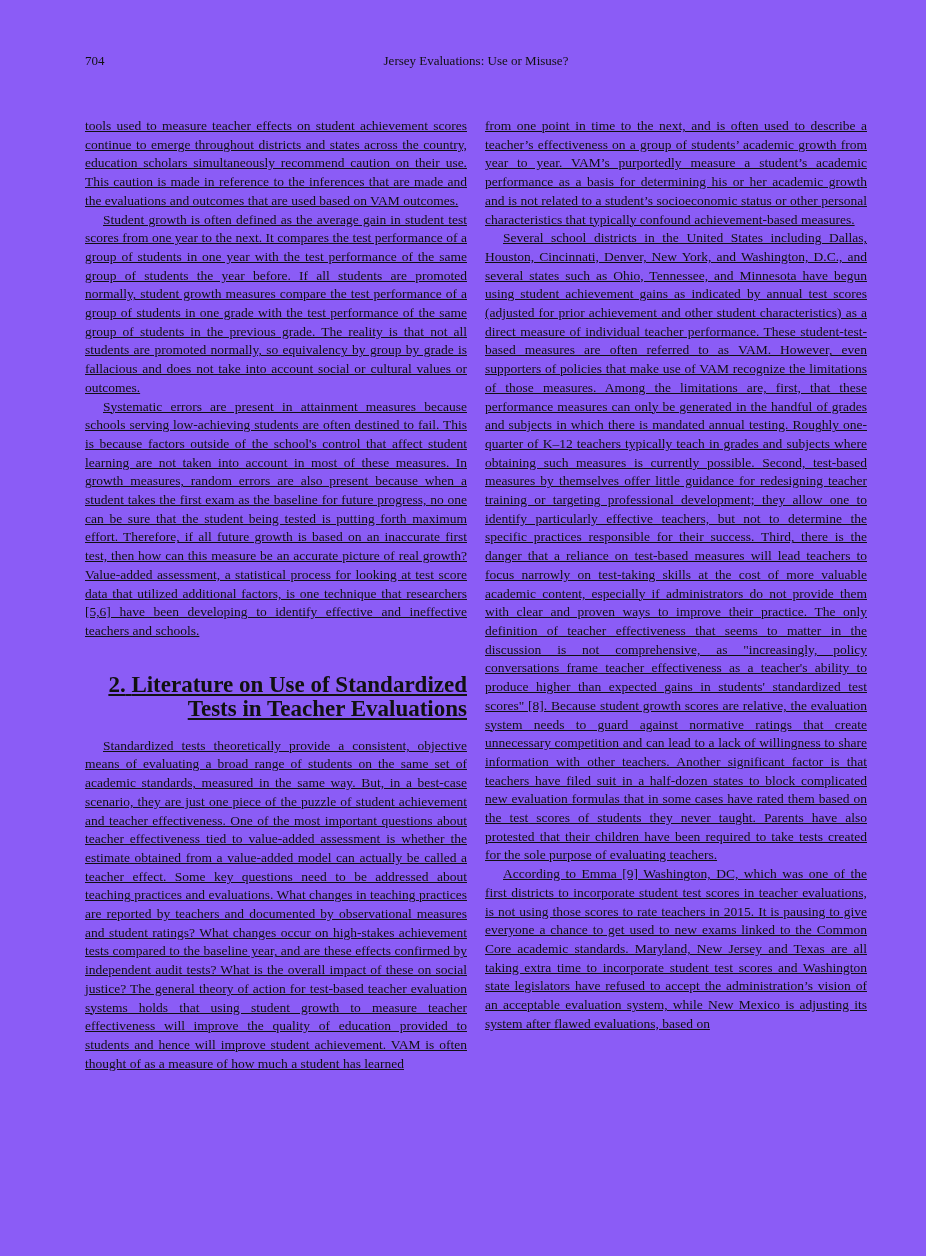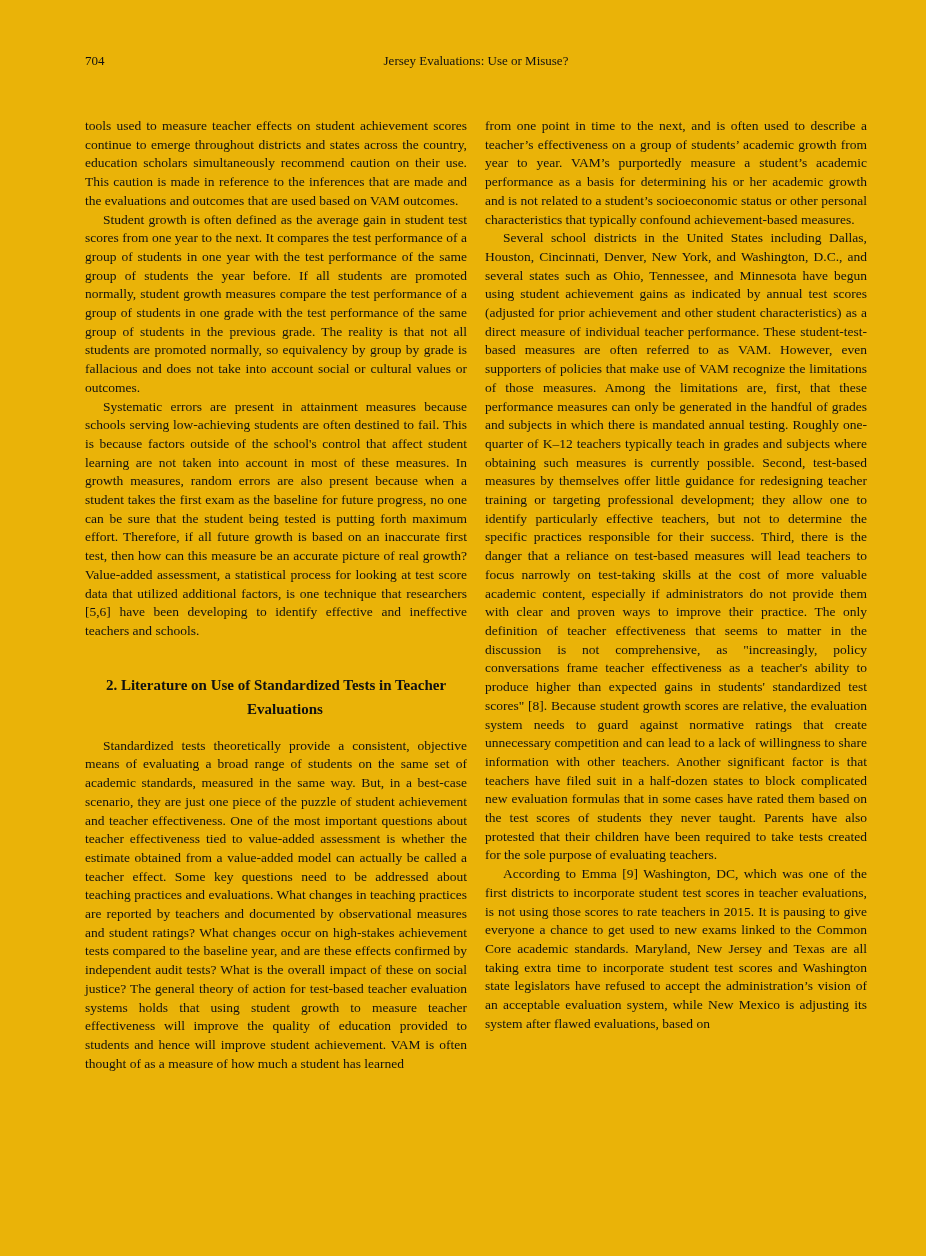--- a/index.html
+++ b/index.html
@@ -4,21 +4,21 @@
 <style>
   html, body {
     margin: 0;
     padding: 0;
     background: #ffffff;
   }
   .page {
     position: relative;
     width: 926px;
     height: 1256px;
-    background: #eab308;
+    background: #8b5cf6;
     color: #111111;
     font-family: "Liberation Serif", "DejaVu Serif", serif;
     box-sizing: border-box;
     padding: 52px 59px 0 85px;
     overflow: hidden;
   }
   .page-header {
     position: relative;
     width: 782px;
     height: 17px;
@@ -38,36 +38,37 @@
     margin-top: 48px;
     width: 782px;
     display: flex;
     justify-content: space-between;
   }
   .column {
     width: 382px;
     font-size: 13.5px;
     line-height: 18.7px;
     text-align: justify;
+    text-decoration: underline;
   }
   .column p {
     margin: 0;
     text-indent: 18px;
   }
   .column p.continues {
     text-indent: 0;
   }
   .section-heading {
-    font-size: 15px;
+    font-size: 23px;
     line-height: 24px;
     font-weight: bold;
     margin: 32px 0 16px 0;
     padding-left: 18px;
     text-indent: -18px;
-    text-align: center;
+    text-align: right;
   }
 </style>
 </head>
 <body>
 
 <div class="page">
 
   <div class="page-header">
     <span class="page-number">704</span>
     <span class="running-title">Jersey Evaluations: Use or Misuse?</span>

